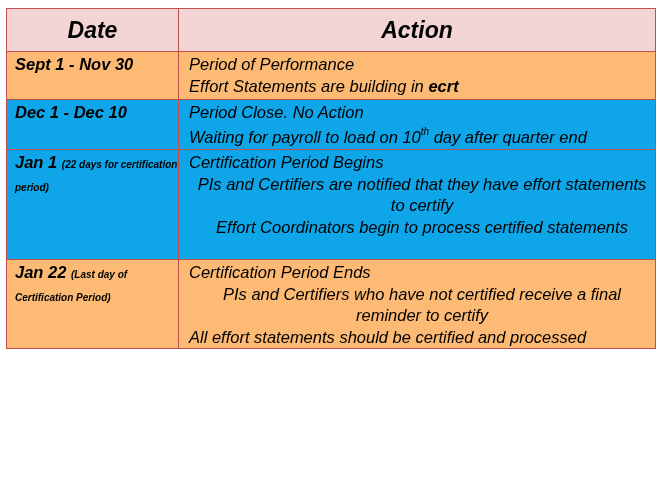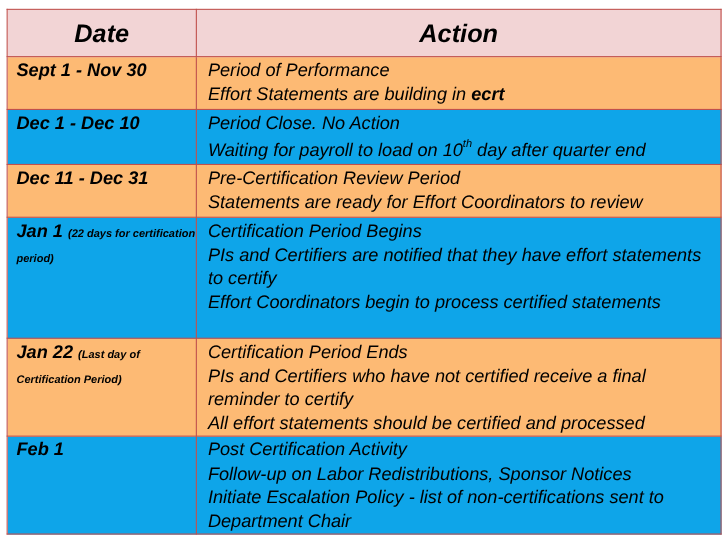--- a/index.html
+++ b/index.html
@@ -10,21 +10,21 @@
   col.c1 { width:172px; } col.c2 { width:477px; }
   td, th { border:1.5px solid #c0504d; vertical-align:top; padding:0; }
   th { height:42px; font-size:23px; font-weight:bold; text-align:center;
        vertical-align:middle; background:#f2d4d5; }
   tr.pink td { background:#0ea5e9; }
   tr.white td { background:#fdba74; }
   td.date { padding:2px 0 0 8px; font-size:16.5px; font-weight:bold; line-height:20px; }
   td.date .note { font-size:10px; }
   td.action { padding:2px 0 0 10px; font-size:16.5px; line-height:21.5px; }
   .line { display:block; white-space:nowrap; }
-  .line.wrap { white-space:normal; }
+  .line.wrap { white-space:normal;text-align:center; }
   .bold { font-weight:bold; }
   sup { font-size:10px; line-height:0; vertical-align:8px; }
 </style>
 </head>
 <body>
 
 <table>
   <colgroup>
       <col class="c1">
       <col class="c2">
@@ -48,29 +48,20 @@
   <tr class="pink" style="height:50px">
     <td class="date">
       <span>Dec 1 - Dec 10</span>
     </td>
     <td class="action">
       <span class="line">Period Close. No Action</span>
       <span class="line" style="margin-top:3px"><span>Waiting for payroll to load on 10</span><sup>th</sup><span> day after quarter end</span></span>
     </td>
   </tr>
 
-  <tr class="white" style="height:48px">
-    <td class="date">
-      <span>Dec 11 - Dec 31</span>
-    </td>
-    <td class="action">
-      <span class="line">Pre-Certification Review Period</span>
-      <span class="line">Statements are ready for Effort Coordinators to review</span>
-    </td>
-  </tr>
 
   <tr class="pink" style="height:110px">
     <td class="date">
       <span>Jan 1</span>
       <span class="note"> (22 days for certification period)</span>
     </td>
     <td class="action">
       <span class="line">Certification Period Begins</span>
       <span class="line wrap">PIs and Certifiers are notified that they have effort statements to certify</span>
       <span class="line wrap">Effort Coordinators begin to process certified statements</span>
@@ -82,24 +73,14 @@
       <span>Jan 22</span>
       <span class="note"> (Last day of Certification Period)</span>
     </td>
     <td class="action">
       <span class="line">Certification Period Ends</span>
       <span class="line wrap">PIs and Certifiers who have not certified receive a final reminder to certify</span>
       <span class="line">All effort statements should be certified and processed</span>
     </td>
   </tr>
 
-  <tr class="pink" style="height:88px">
-    <td class="date">
-      <span>Feb 1</span>
-    </td>
-    <td class="action">
-      <span class="line">Post Certification Activity</span>
-      <span class="line">Follow-up on Labor Redistributions, Sponsor Notices</span>
-      <span class="line wrap">Initiate Escalation Policy - list of non-certifications sent to Department Chair</span>
-    </td>
-  </tr>
 </tbody>
   </table>
 
 </body></html>

